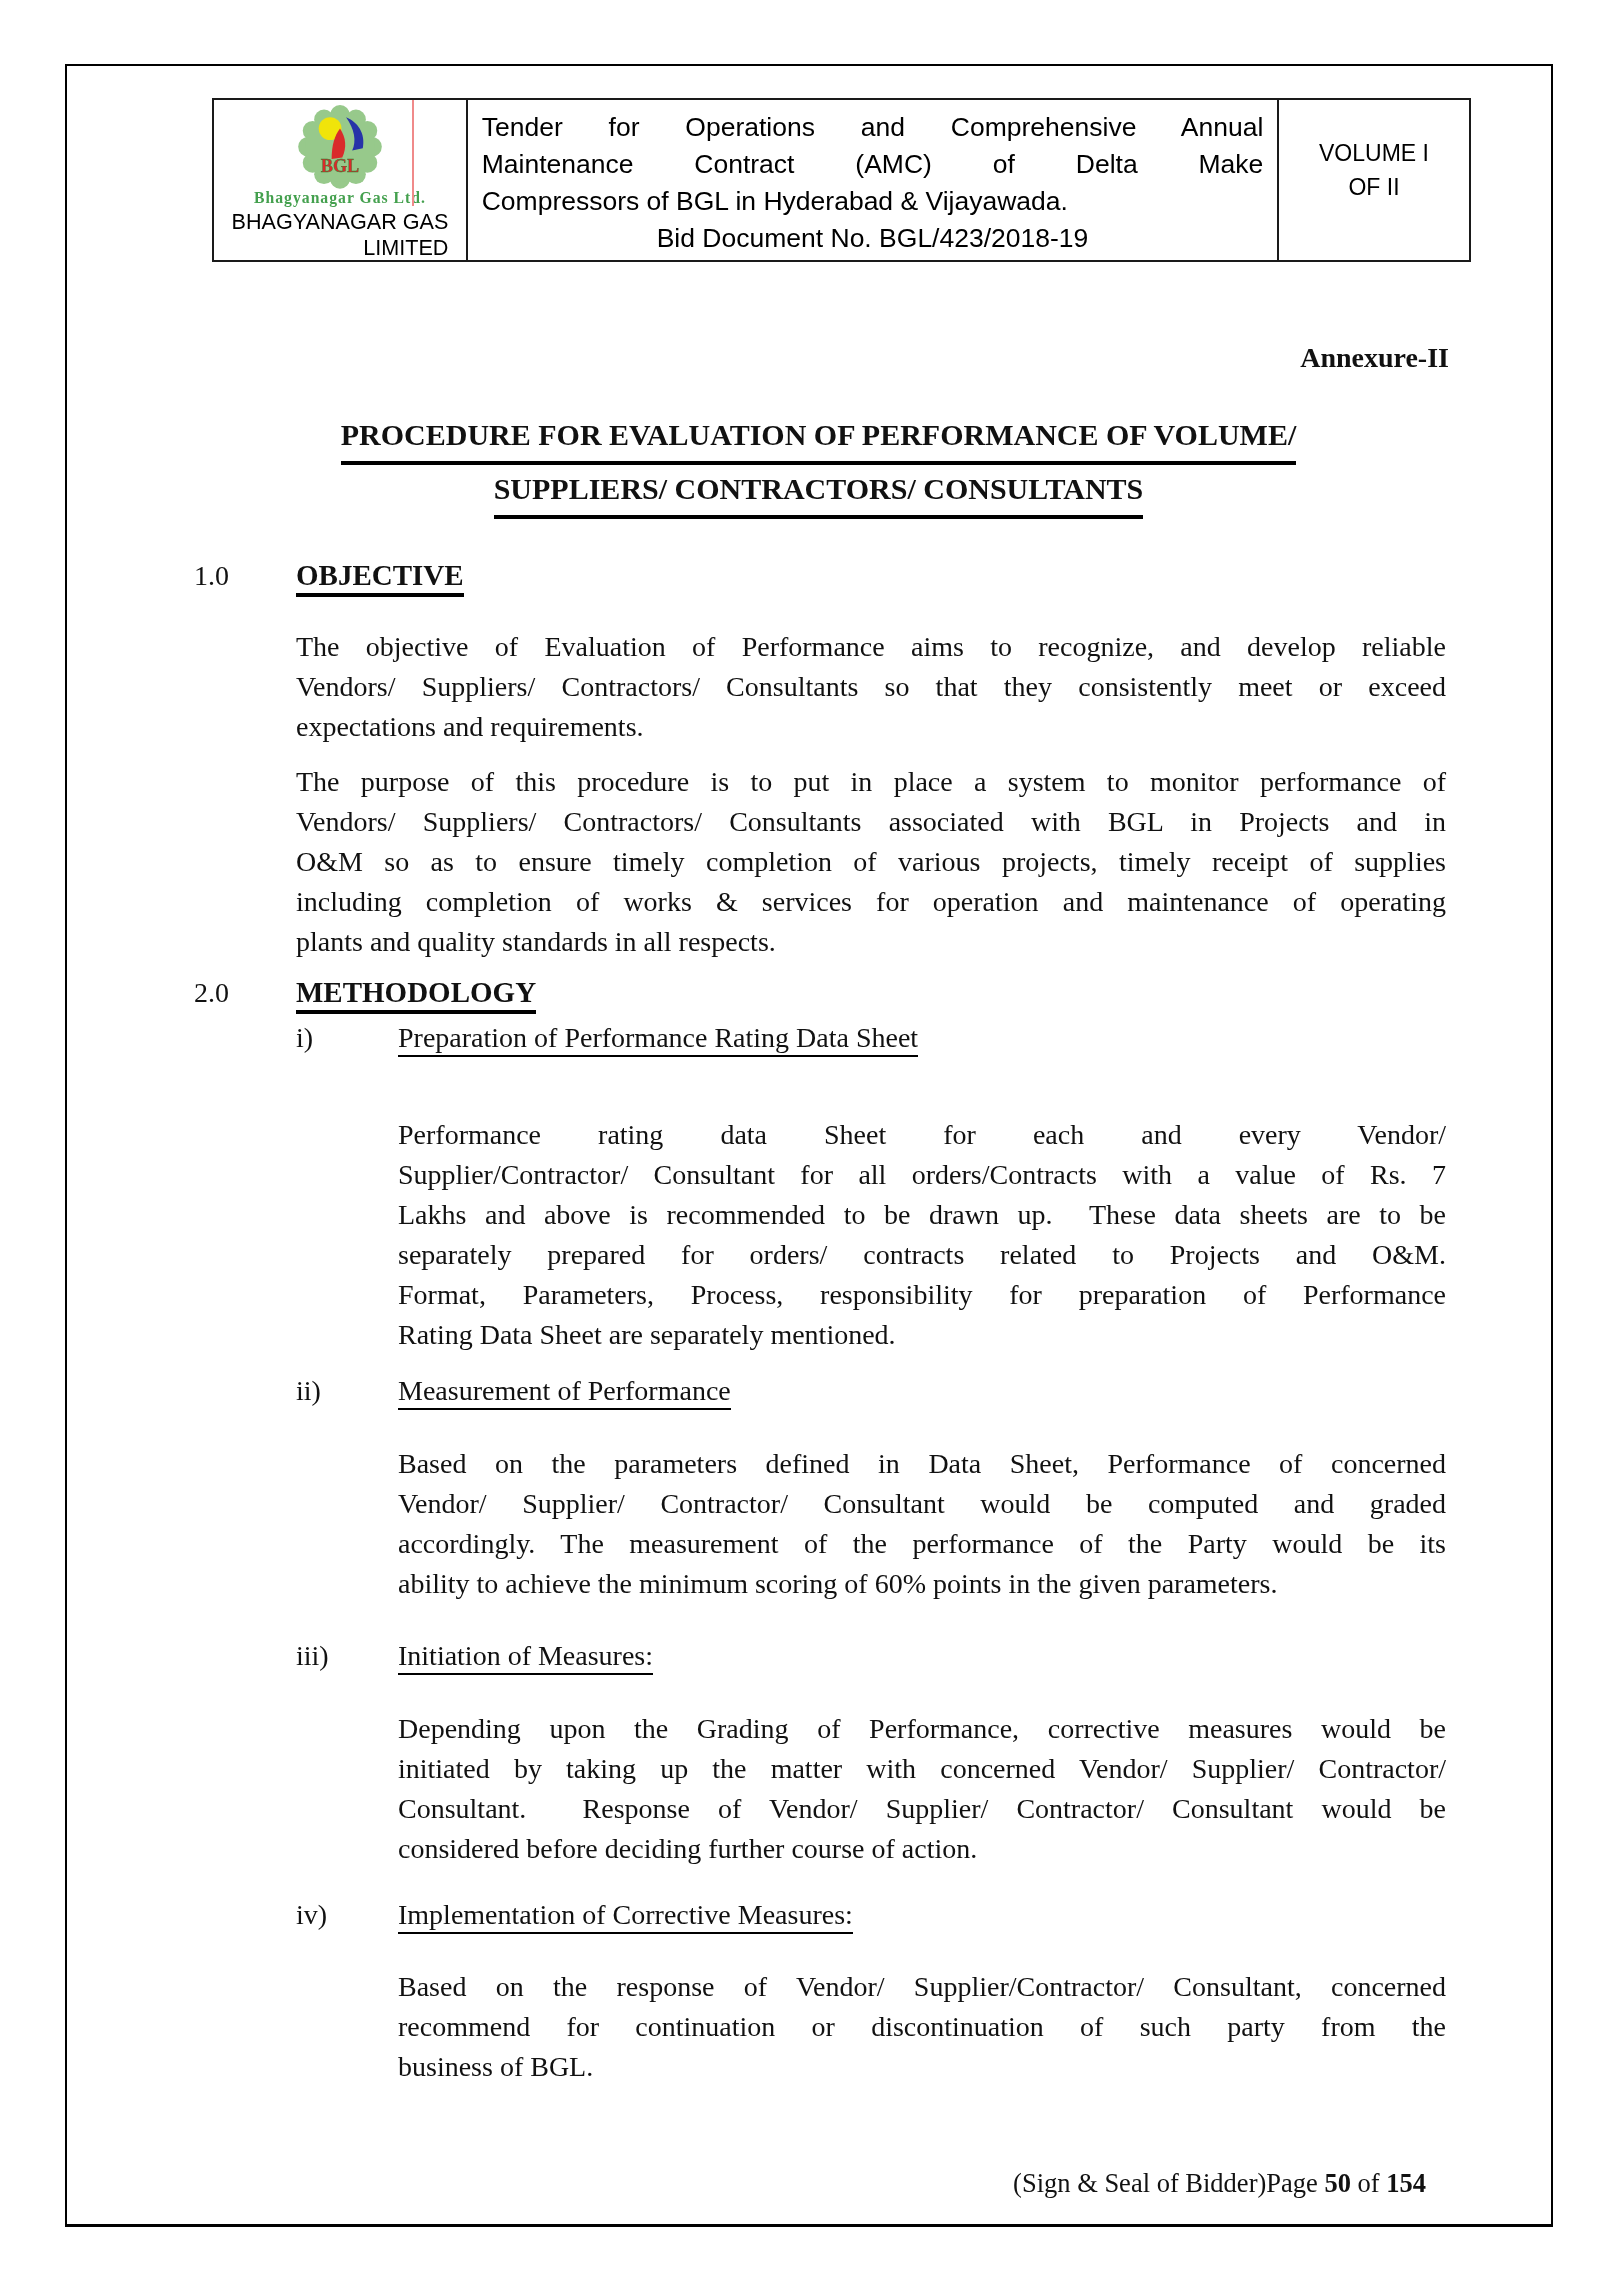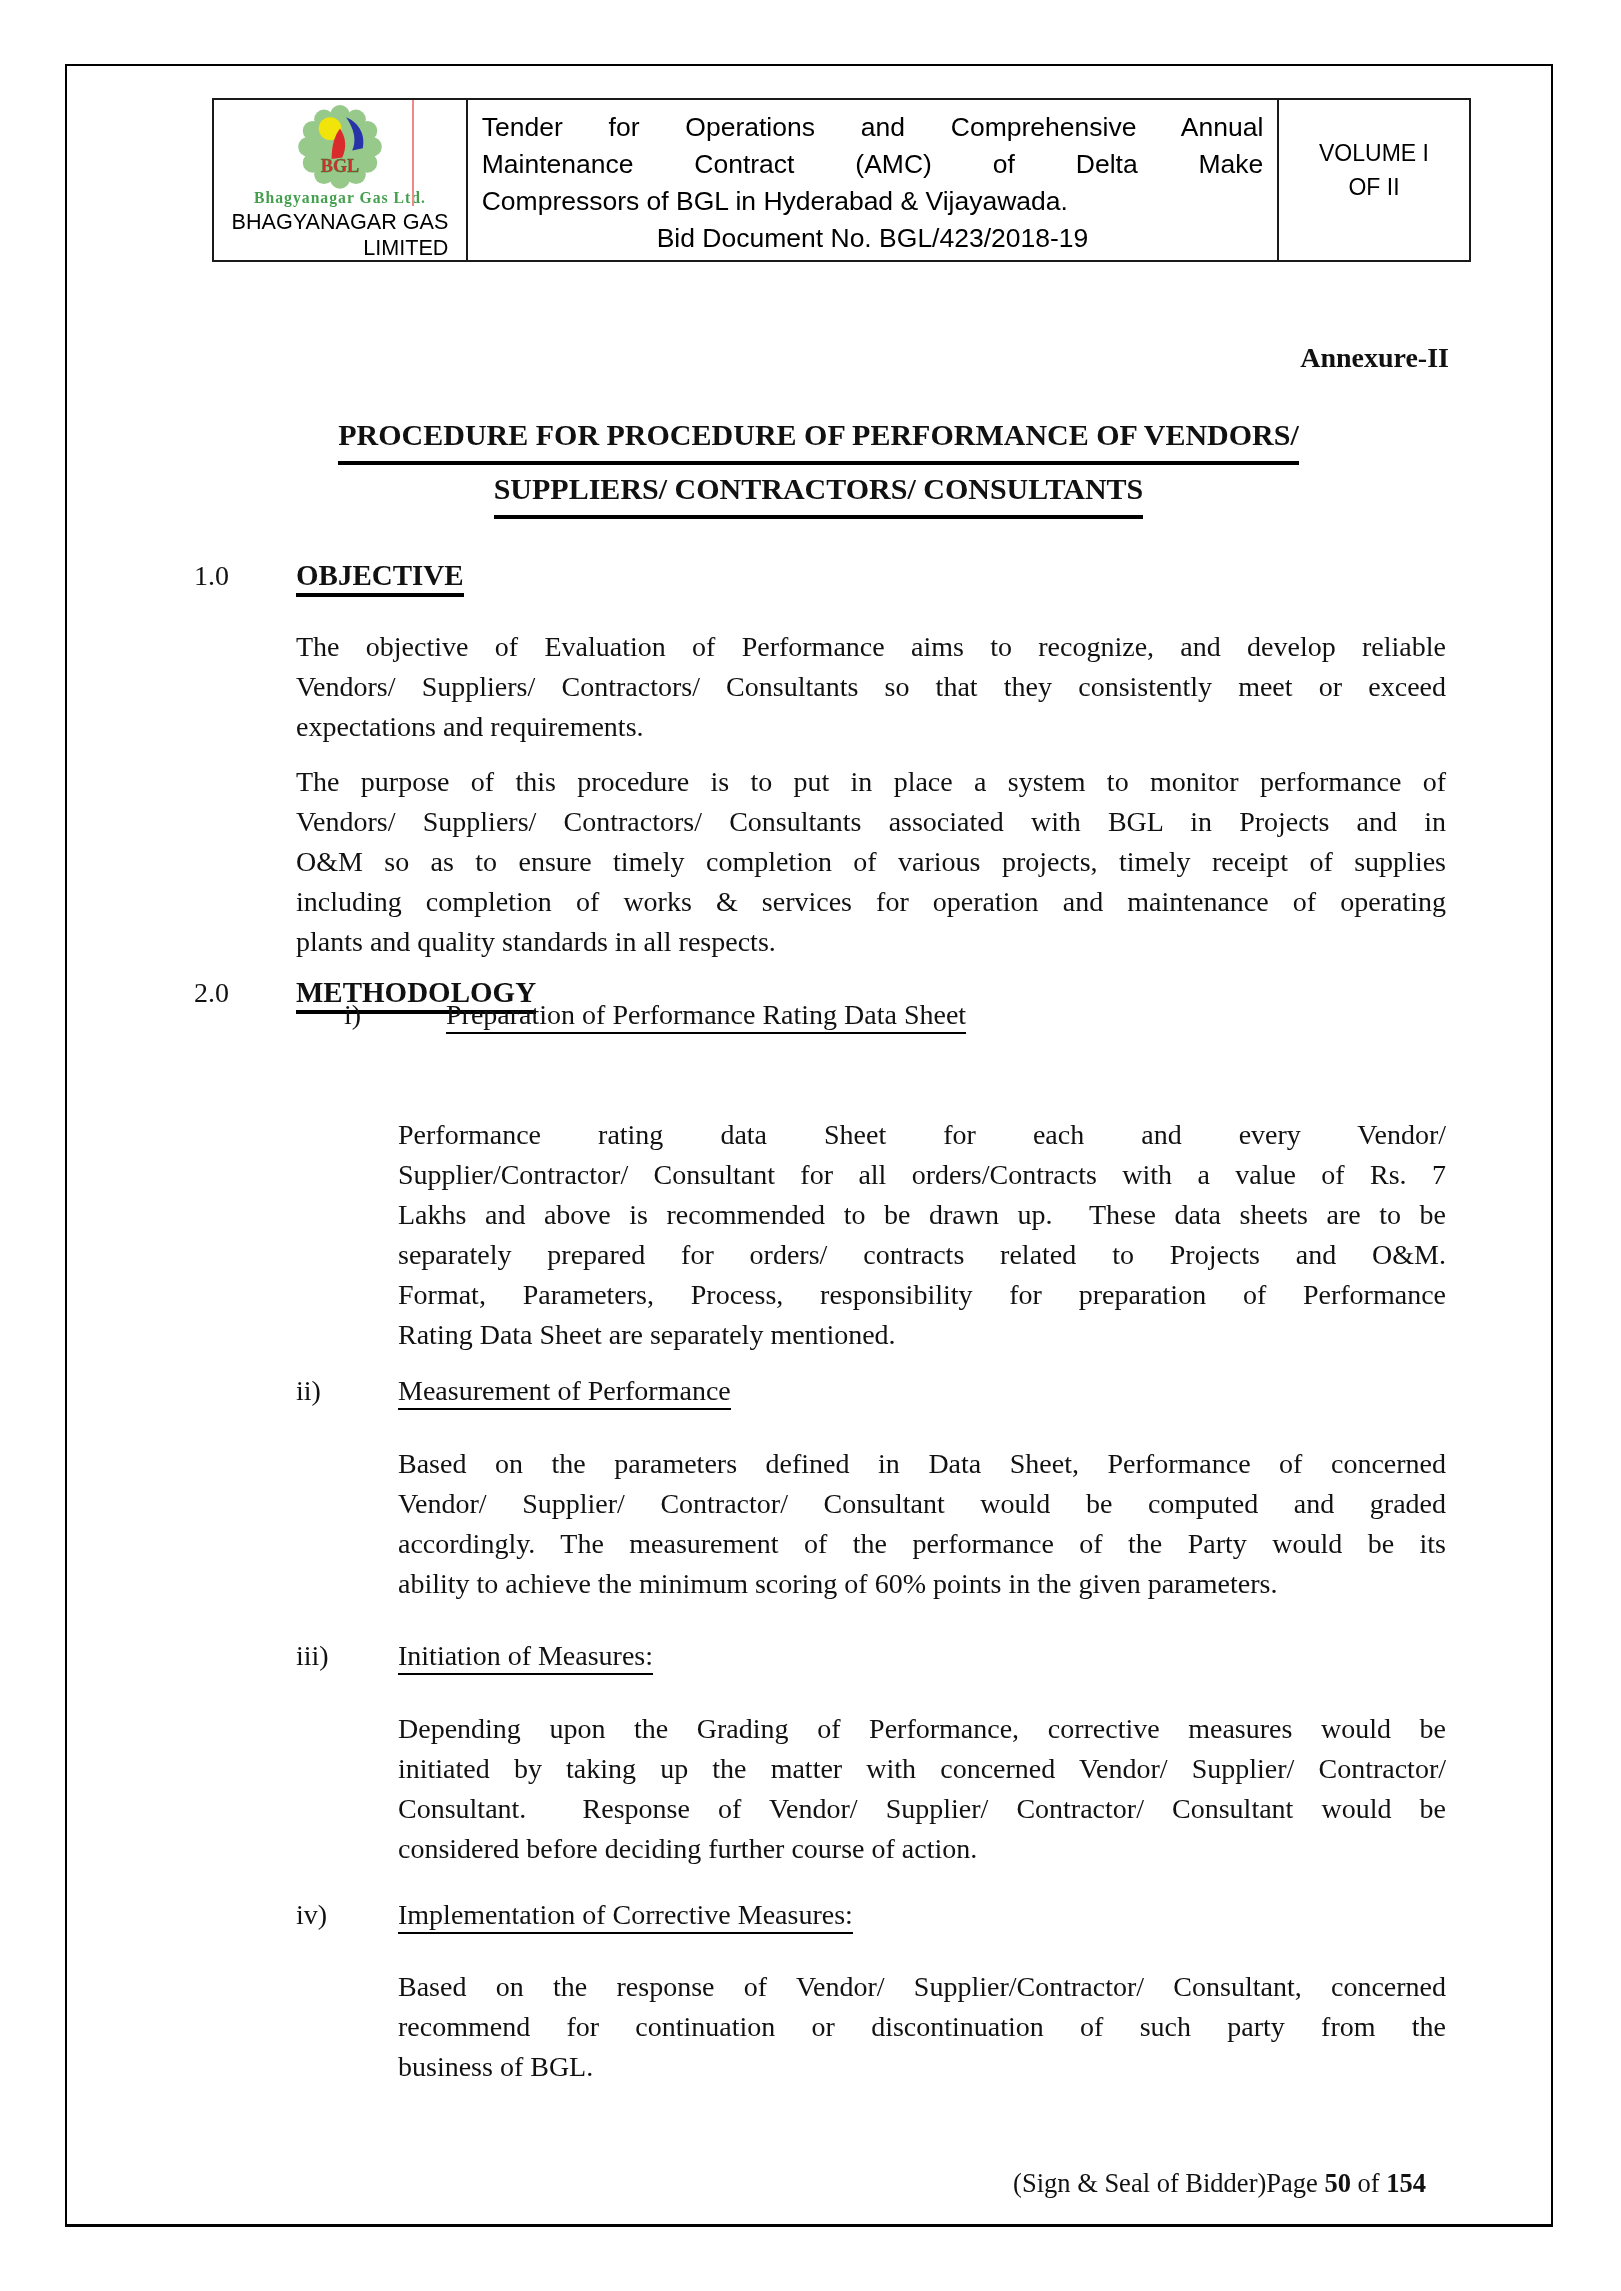--- a/index.html
+++ b/index.html
@@ -158,21 +158,21 @@
       <div class="bid-doc-line">Bid Document No. BGL/423/2018-19</div>
     </div>
     <div class="volume-cell">
       <div>VOLUME I</div>
       <div>OF II</div>
     </div>
   </div>
 
   <div class="annexure">Annexure-II</div>
   <div class="doc-title">
-    <div><span class="uline">PROCEDURE FOR PROCEDURE OF PERFORMANCE OF VENDORS/</span></div>
+    <div><span class="uline">PROCEDURE FOR EVALUATION OF PERFORMANCE OF VOLUME/</span></div>
     <div><span class="uline">SUPPLIERS/ CONTRACTORS/ CONSULTANTS</span></div>
   </div>
 
   <div class="section-row" style="top:493px;">
     <span class="sec-num">1.0</span><span class="sec-head">OBJECTIVE</span>
   </div>
   <div class="para level1" style="top:561px;">
       <div class="jline">The objective of Evaluation of Performance aims to recognize, and develop reliable</div>
       <div class="jline">Vendors/ Suppliers/ Contractors/ Consultants so that they consistently meet or exceed</div>
       <div class="jline last">expectations and requirements.</div>
@@ -182,21 +182,21 @@
       <div class="jline">Vendors/ Suppliers/ Contractors/ Consultants associated with BGL in Projects and in</div>
       <div class="jline">O&amp;M so as to ensure timely completion of various projects, timely receipt of supplies</div>
       <div class="jline">including completion of works &amp; services for operation and maintenance of operating</div>
       <div class="jline last">plants and quality standards in all respects.</div>
     </div>
 
   <div class="section-row" style="top:910px;">
     <span class="sec-num">2.0</span><span class="sec-head">METHODOLOGY</span>
   </div>
 
-  <div class="item-row" style="top:933px;margin-left:48px;">
+  <div class="item-row" style="top:956px;">
     <span class="item-marker">i)</span><span class="item-head">Preparation of Performance Rating Data Sheet</span>
   </div>
   <div class="para level2" style="top:1049px;">
       <div class="jline">Performance rating data Sheet for each and every Vendor/</div>
       <div class="jline">Supplier/Contractor/ Consultant for all orders/Contracts with a value of Rs. 7</div>
       <div class="jline">Lakhs and above is recommended to be drawn up.  These data sheets are to be</div>
       <div class="jline">separately prepared for orders/ contracts related to Projects and O&amp;M.</div>
       <div class="jline">Format, Parameters, Process, responsibility for preparation of Performance</div>
       <div class="jline last">Rating Data Sheet are separately mentioned.</div>
     </div>

